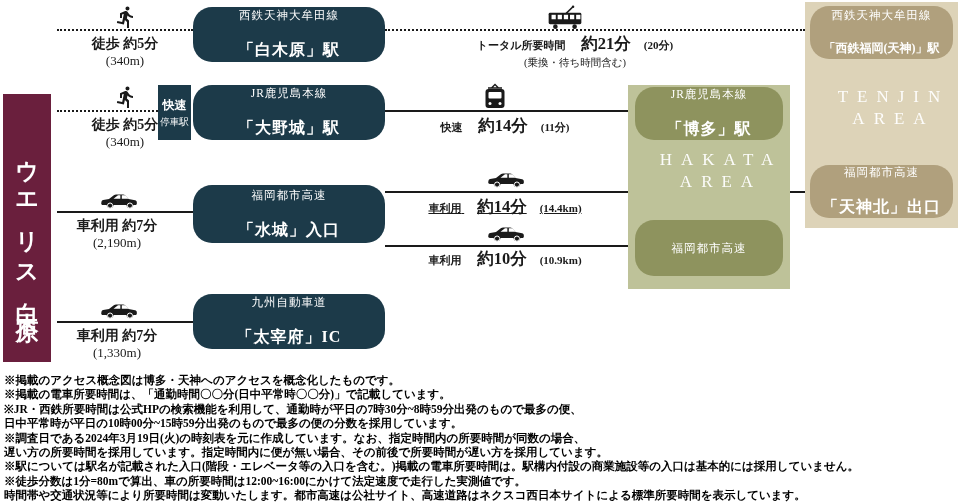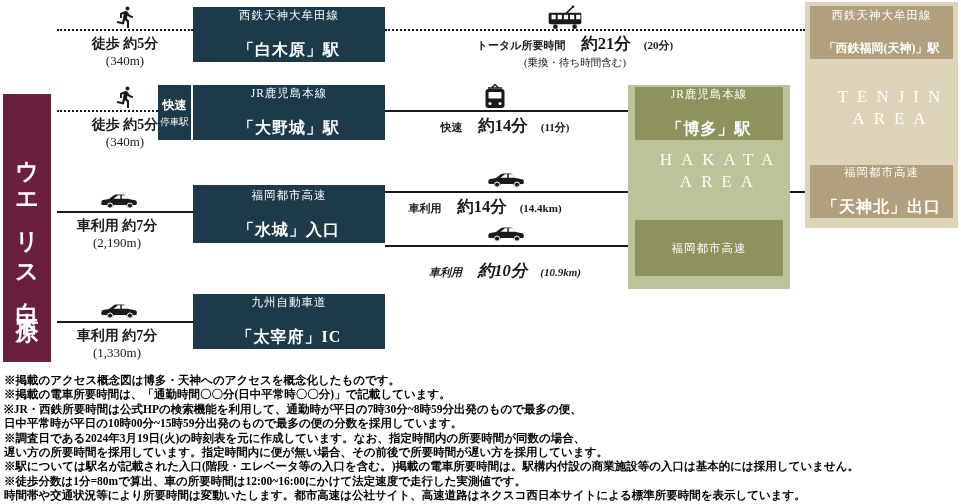--- a/index.html
+++ b/index.html
@@ -9,21 +9,21 @@
   }
   
   .line-solid{position:absolute;height:2.4px;background:#1a1a1a;z-index:1;}
   .line-dotted{position:absolute;height:0;border-top:2.6px dotted #1a1a1a;z-index:1;}
   
   .start-box{position:absolute;left:3px;top:94px;width:48px;height:268px;background:#6a1f3d;
     display:flex;align-items:center;justify-content:center;z-index:3;}
   .start-text{writing-mode:vertical-rl;color:#fff;font-size:23px;letter-spacing:9px;font-weight:600;}
   
   .station-box{position:absolute;display:flex;flex-direction:column;align-items:center;justify-content:center;
-    gap:17px;color:#fff;text-align:right;z-index:3;}
+    gap:17px;color:#fff;text-align:right;z-index:3;border-radius:19px;}
   .teal{background:#1c3a49;}
   .olive{background:#8e935e;}
   .tan{background:#b0a07d;}
   .box-line{font-size:11.5px;letter-spacing:1px;}
   .box-name{font-size:16px;font-weight:700;letter-spacing:1px;}
   .box-name.sm{font-size:12px;letter-spacing:0;}
   
   .badge{position:absolute;left:158px;top:85px;width:33px;height:55px;background:#1c3a49;color:#fff;
     display:flex;flex-direction:column;align-items:center;justify-content:center;gap:2px;z-index:3;}
   .badge .b1{font-size:12px;font-weight:700;}
@@ -159,27 +159,27 @@
       <span class="big">約21分</span><span>(20分)</span>
     </div>
     <div class="ride-note">(乗換・待ち時間含む)</div>
   </div>
   <div class="ride-label" style="left:400px;top:115px;width:210px;">
     <div class="ride-main">
       <span>快速</span>
       <span class="big">約14分</span><span>(11分)</span>
     </div>
   </div>
-  <div class="ride-label" style="left:380px;top:196px;width:210px;">
+  <div class="ride-label" style="left:400px;top:196px;width:210px;text-decoration:underline;">
     <div class="ride-main">
       <span>車利用</span>
       <span class="big">約14分</span><span>(14.4km)</span>
     </div>
   </div>
-  <div class="ride-label" style="left:400px;top:260px;width:210px;font-style:italic;">
+  <div class="ride-label" style="left:400px;top:248px;width:210px;">
     <div class="ride-main">
       <span>車利用</span>
       <span class="big">約10分</span><span>(10.9km)</span>
     </div>
   </div>
 
   <div class="badge">
     <div class="b1">快速</div>
     <div class="b2">停車駅</div>
   </div>

